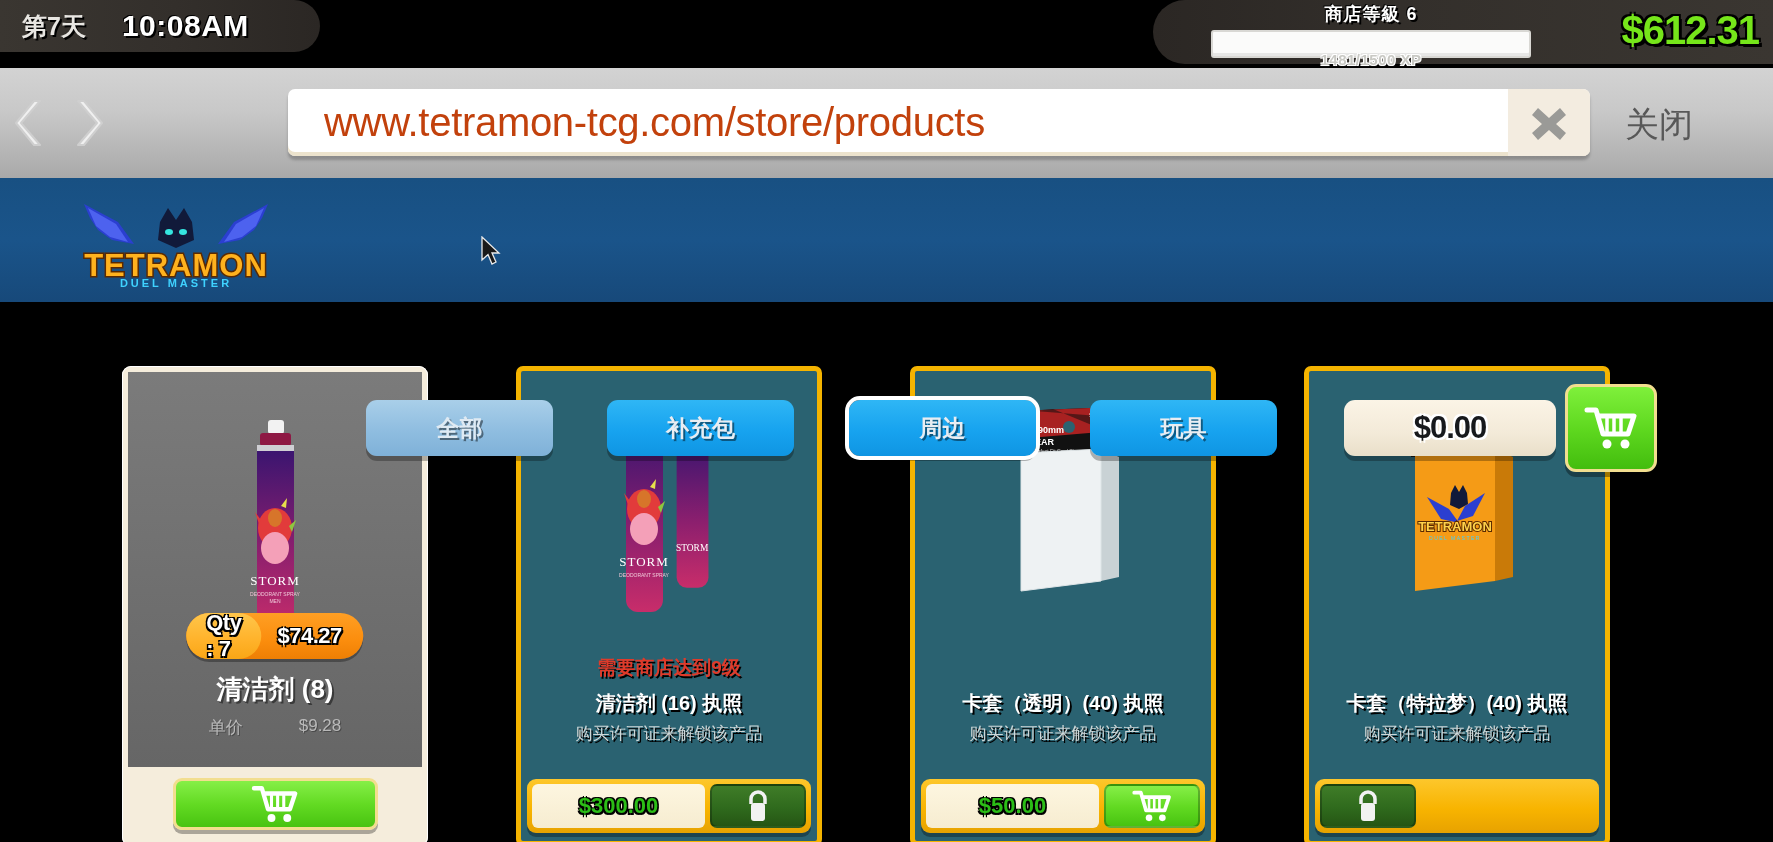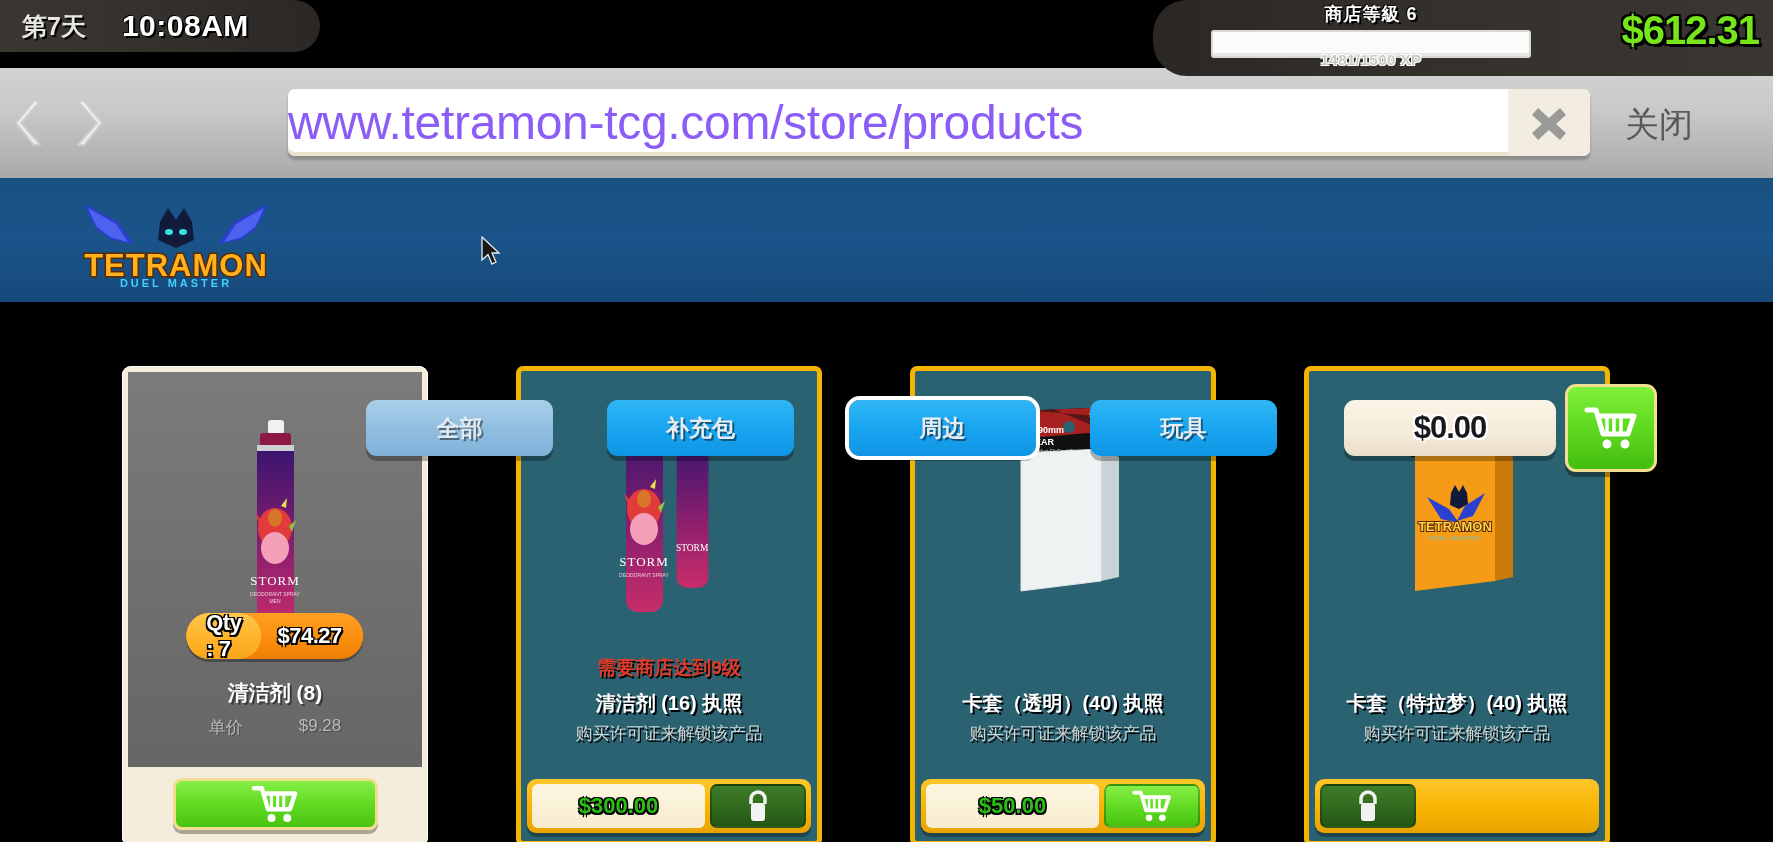--- a/index.html
+++ b/index.html
@@ -21,21 +21,21 @@
   }
   .hud-day {
     color:#e8e6e2; font-size:25px; font-weight:bold;
     text-shadow: 2px 2px 0 #000;
   }
   .hud-time {
     color:#ffffff; font-size:30px; font-weight:bold; letter-spacing:.5px;
     text-shadow: 2px 2px 0 #000, -1px -1px 0 #000;
   }
   .hud-right {
-    position:absolute; right:0; top:0; width:620px; height:76px;
+    position:absolute; right:0; top:0; width:620px; height:64px;
     background: linear-gradient(270deg,#3a3631 0%, #332f2b 60%, #2b2724 100%);
     border-radius: 34px 0 0 34px;
   }
   .lvl-wrap { position:absolute; left:58px; top:2px; width:320px; text-align:center; }
   .lvl-label {
     color:#ffffff; font-size:18px; font-weight:bold;
     text-shadow: 2px 2px 0 #000, -1px -1px 0 #000; letter-spacing:1px;
   }
   .xp-bar {
     margin-top:4px; height:28px; background:#fbfbfa;
@@ -69,21 +69,21 @@
   .nav-back { left:-4px; }
   .nav-fwd  { left:56px; }
   .chev { width:34px; height:50px; }
   .url-bar {
     position:absolute; left:288px; top:21px; width:1302px; height:67px;
     background:#ffffff; border-radius:7px;
     box-shadow: 0 4px 3px rgba(0,0,0,.22), inset 0 -4px 0 #ece3cd;
     display:flex; align-items:center;
   }
   .url-text {
-    font-size:48px; color:#8b5cf6; letter-spacing:-0.3px;
+    padding-left:36px; font-size:40px; color:#c2410c; letter-spacing:-0.3px;
     font-family:"Liberation Sans", sans-serif; white-space:nowrap; overflow:hidden;
   }
   .url-clear {
     position:absolute; right:0; top:0; width:82px; height:67px;
     background:#f3ece0; border-radius:0 7px 7px 0;
     display:flex; align-items:center; justify-content:center; cursor:pointer;
   }
   .close-label {
     position:absolute; left:1625px; top:34px; font-size:34px; color:#585858;
   }
@@ -201,21 +201,21 @@
     position:absolute; left:0; right:0; bottom:62px; text-align:center;
     font-size:20px; font-weight:bold; color:#ffffff;
     text-shadow: 2px 2px 0 #000;
   }
   .prod-sub {
     position:absolute; left:0; right:0; bottom:34px; text-align:center;
     font-size:17px; color:#cfd8d9; text-shadow: 1.5px 1.5px 0 #000;
   }
   .owned-name {
     position:absolute; left:0; right:0; bottom:60px; text-align:center;
-    font-size:21px; font-weight:bold; color:#ffffff; text-shadow: 2px 2px 0 #3a3a3a;
+    font-size:26px; font-weight:bold; color:#ffffff; text-shadow: 2px 2px 0 #3a3a3a;
   }
   .owned-unit {
     position:absolute; left:0; right:0; bottom:28px;
     display:flex; justify-content:center; gap:56px;
     font-size:17px; color:#b9b9b9; text-shadow: 1px 1px 0 #4a4a4a;
   }
   .qty-pill {
     position:absolute; left:50%; transform:translateX(-50%); bottom:108px;
     height:46px; display:flex; align-items:center;
     background: linear-gradient(180deg,#ff9f24 0%, #fb8d0d 60%, #ee7f04 100%);

